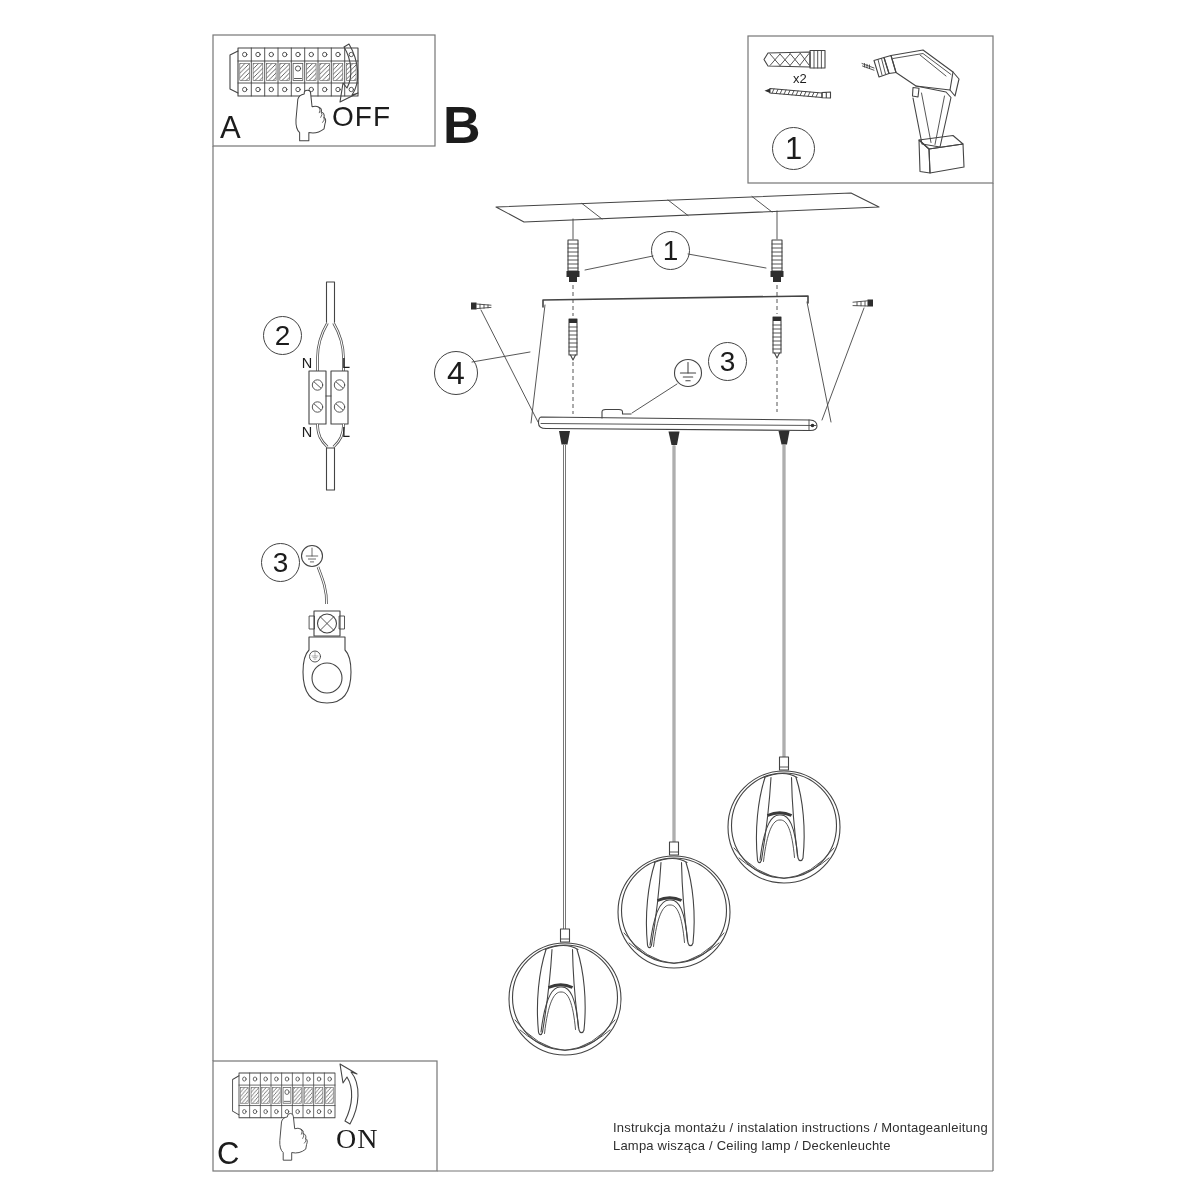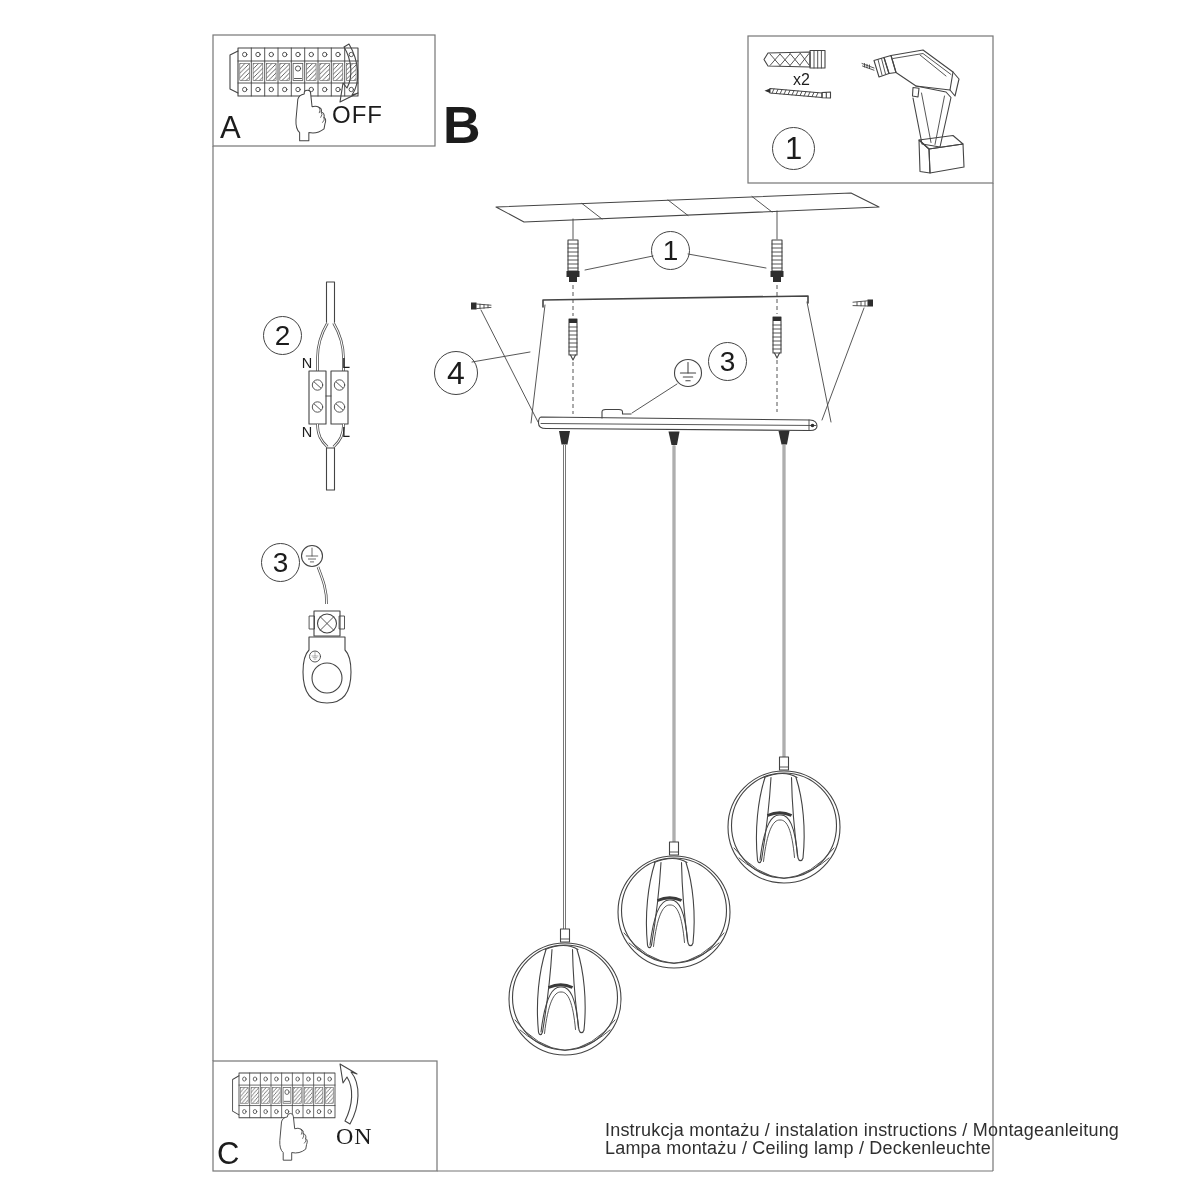--- a/index.html
+++ b/index.html
@@ -11,29 +11,29 @@
   .art .thick{stroke-width:1.6;}
   .art .frame{fill:none;stroke:#767676;stroke-width:1.2;}
   .art .dark{fill:#2e2e2e;stroke:none;}
   .art .dash{fill:none;stroke:#555;stroke-width:1;stroke-dasharray:4 3;}
   .art .cord{fill:none;stroke:#4d4d4d;stroke-width:2.6;}
   .art .core{fill:none;stroke:#fff;stroke-width:1.1;}
   .art .wfill{fill:#fff;stroke:#444;stroke-width:1.1;stroke-linejoin:round;}
   .t{position:absolute;color:#1c1c1c;white-space:nowrap;}
   .letter{font-size:31px;}
   .letter-b{font-size:52px;font-weight:700;}
-  .switch-word{font-size:24px;letter-spacing:1px;}
+  .switch-word{font-size:28px;letter-spacing:1px;}
   .badge{position:absolute;border:1.4px solid #444;border-radius:50%;
          display:flex;align-items:center;justify-content:center;color:#1c1c1c;background:transparent;}
   .badge.s37{width:37px;height:37px;font-size:28px;}
   .badge.s41{width:41px;height:41px;font-size:31px;}
   .badge.s42{width:42px;height:42px;font-size:32px;}
   .wire-label{font-size:14.5px;width:16px;text-align:center;}
-  .qty{font-size:16px;}
-  .footer-line{font-size:18px;color:#2f2f2f;letter-spacing:0.2px;}
+  .qty{font-size:13px;}
+  .footer-line{font-size:13px;color:#2f2f2f;letter-spacing:0.2px;margin-left:8px;}
 </style>
 </head>
 <body>
 
 <div class="sheet">
 
 <svg class="art" width="1200" height="1200" viewBox="0 0 1200 1200">
   <defs>
     <pattern id="hatch" width="4.5" height="4.5" patternUnits="userSpaceOnUse">
       <path d="M0,4.5 L4.5,0" stroke="#555" stroke-width="0.9" fill="none"></path>
@@ -312,15 +312,15 @@
 <div class="badge s37" style="left:261px;top:543px;">3</div>
 <div class="badge s37" style="left:708px;top:342px;">3</div>
 <div class="badge s42" style="left:434px;top:351px;">4</div>
 
 <div class="t wire-label" style="left:299px;top:355px;">N</div>
 <div class="t wire-label" style="left:338px;top:355px;">L</div>
 <div class="t wire-label" style="left:299px;top:424px;">N</div>
 <div class="t wire-label" style="left:338px;top:424px;">L</div>
 
 <div class="t footer-line" style="left:605px;top:1120px;">Instrukcja montażu / instalation instructions / Montageanleitung</div>
-<div class="t footer-line" style="left:605px;top:1138px;">Lampa montażu / Ceiling lamp / Deckenleuchte</div>
+<div class="t footer-line" style="left:605px;top:1138px;">Lampa wisząca / Ceiling lamp / Deckenleuchte</div>
 
 </div>
 
 </body></html>

